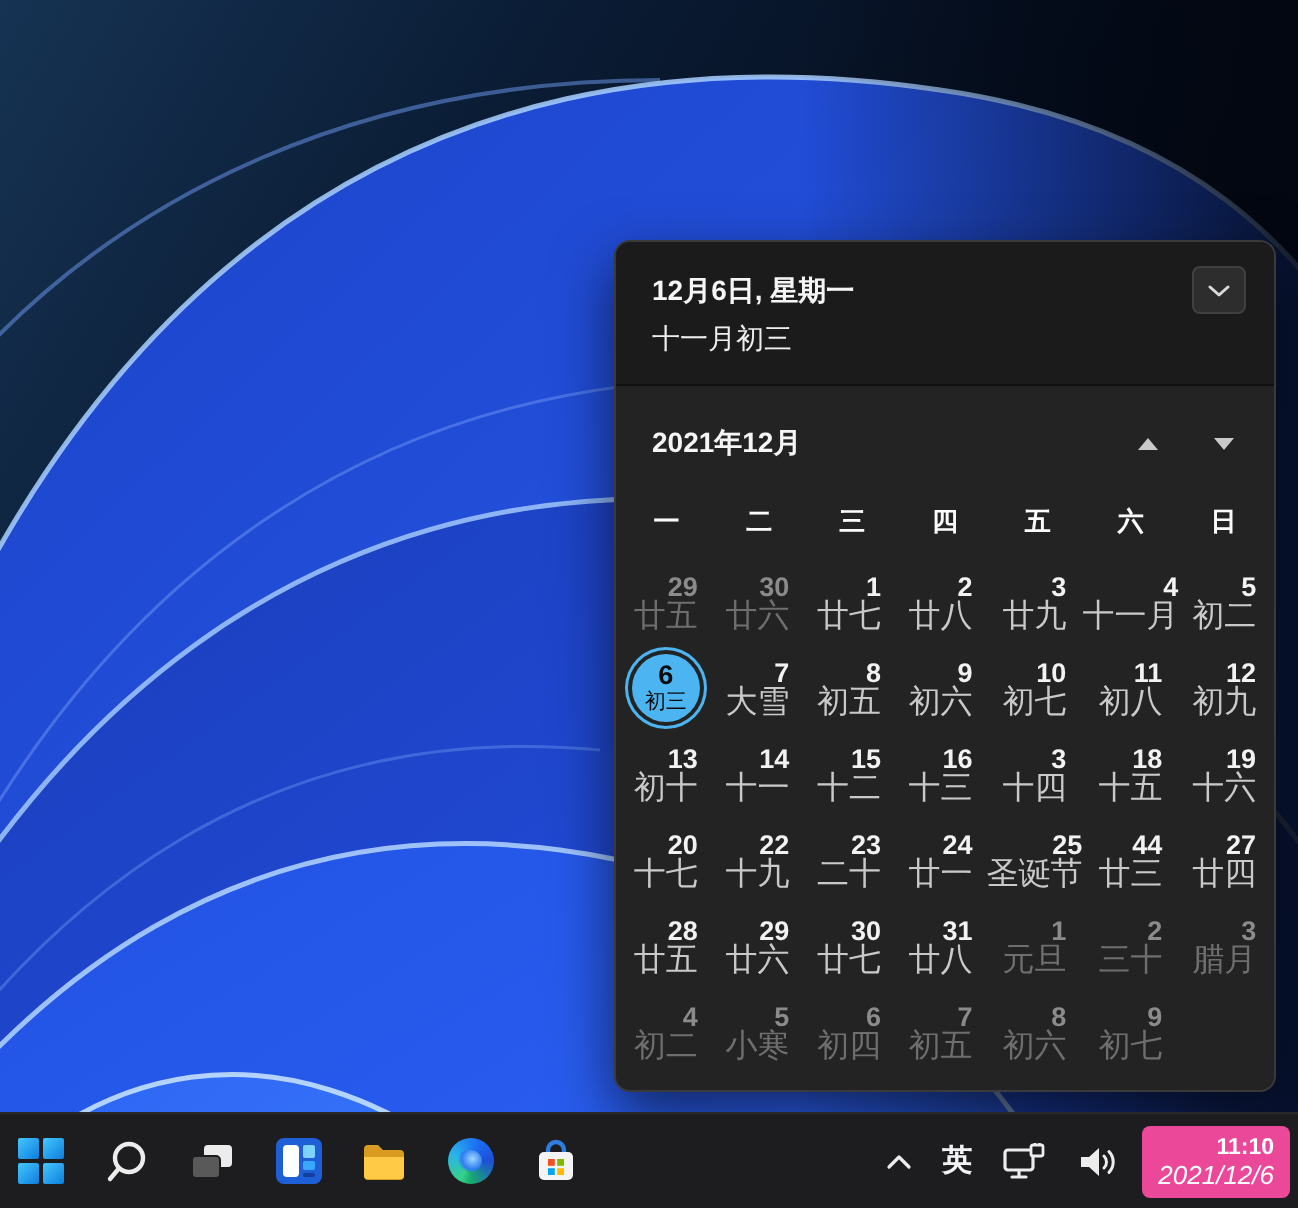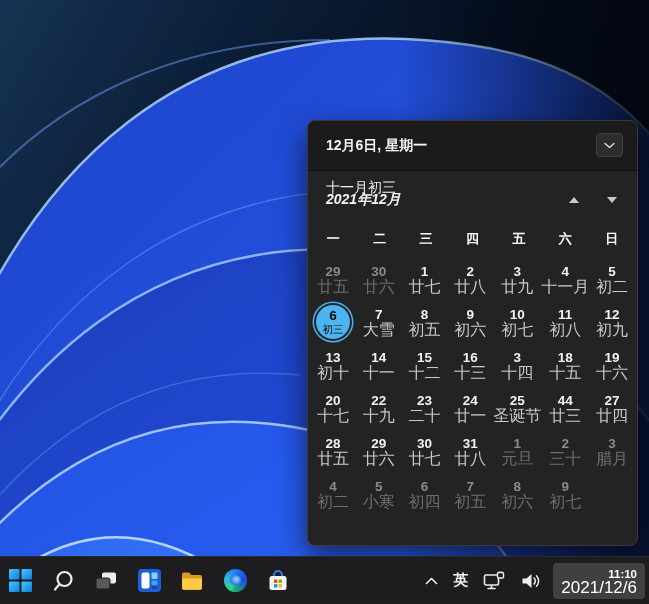--- a/index.html
+++ b/index.html
@@ -7,43 +7,43 @@
     font-family:"Liberation Sans","DejaVu Sans",sans-serif; }
   #stage { position:relative; width:649px; height:604px; overflow:hidden; }
 
   
   #wallpaper { position:absolute; inset:0; }
 
   
   .cal-panel { position:absolute; left:307px; top:120px; width:331px; height:426px;
     border-radius:8px; overflow:hidden; background:#232323;
     border:1px solid #3a3a3a; box-shadow:0 12px 30px rgba(0,0,0,.6); }
-  .cal-header { position:relative; background:#1b1b1b; height:50px; padding:13px 18px 0 18px;
+  .cal-header { position:relative; background:#1b1b1b; height:72px; padding:13px 18px 0 18px;
     border-bottom:1px solid #101010; }
   .cal-date-line { color:#f5f5f5; font-size:14px; font-weight:600; line-height:22px; }
-  .cal-lunar-line { color:#ededed; font-size:14px; line-height:22px; margin-top:20px; }
+  .cal-lunar-line { color:#ededed; font-size:14px; line-height:22px; margin-top:2px; }
   .cal-collapse { position:absolute; right:14px; top:12px; width:27px; height:24px;
     background:#2d2d2d; border:1px solid #404040; border-radius:4px;
     display:flex; align-items:center; justify-content:center; cursor:pointer; }
   .cal-body { padding:12px 2px 0 2px; }
-  .month-row { display:flex; align-items:center; height:34px; padding:0 8px 0 16px; margin-bottom:8px;font-style:italic; }
+  .month-row { display:flex; align-items:center; height:34px; padding:0 8px 0 16px; margin-bottom:8px; }
   .month-label { color:#f5f5f5; font-size:14px; font-weight:600; flex:1; }
   .nav-btn { width:30px; height:30px; display:flex; align-items:center; justify-content:center;
     border-radius:4px; cursor:pointer; }
   .nav-btn + .nav-btn { margin-left:8px; }
   .tri-up { width:0; height:0; border-left:5px solid transparent; border-right:5px solid transparent;
     border-bottom:6px solid #c9c9c9; }
   .tri-down { width:0; height:0; border-left:5px solid transparent; border-right:5px solid transparent;
     border-top:6px solid #c9c9c9; }
   .weekday-row { display:grid; grid-template-columns:repeat(7,1fr); height:28px; margin-bottom:4px; }
   .wd { display:flex; align-items:center; justify-content:center; color:#fafafa;
     font-size:13px; font-weight:700; }
   .day-grid { display:grid; grid-template-columns:repeat(7,1fr); grid-auto-rows:43px; }
   .cell { display:flex; align-items:center; justify-content:center; cursor:pointer; }
-  .cellinner { text-align:center; }
+  .cellinner { text-align:right; }
   .num { font-size:13.5px; font-weight:600; color:#f2f2f2; line-height:16px; }
   .lunar { font-size:16px; color:#c9c9c9; line-height:14px; white-space:nowrap; }
   .dim .num { color:#8b8b8b; }
   .dim .lunar { color:#6e6e6e; }
   .sel .cellinner { width:34px; height:34px; border-radius:50%; background:#4cb4f0;
     display:flex; flex-direction:column; align-items:center; justify-content:center;
     box-shadow:0 0 0 2px #232323, 0 0 0 3.5px #4cb4f0; }
   .sel .num { color:#0a0a0a; line-height:14px; }
   .sel .lunar { color:#0a0a0a; line-height:12px; font-size:10.5px; }
 
@@ -51,23 +51,23 @@
   .taskbar { position:absolute; left:0; bottom:0; width:649px; height:48px;
     background:#1d1d20; border-top:1px solid rgba(255,255,255,.05);
     display:flex; align-items:center; justify-content:space-between; }
   .tb-apps { display:flex; align-items:center; gap:5px; padding-left:1px; }
   .tb-btn { width:38px; height:44px; border-radius:4px; display:flex;
     align-items:center; justify-content:center; cursor:pointer; }
   .tray { display:flex; align-items:center; gap:9px; padding-right:4px; }
   .tray-btn { display:flex; align-items:center; justify-content:center;
     height:40px; border-radius:4px; cursor:pointer; padding:0 3px; }
   .ime { color:#f2f2f2; font-size:15px; font-weight:600; }
-  .clock { background:#404040; border-radius:4px; padding:4px 8px; text-align:right; cursor:pointer; }
+  .clock { background:#ec4899; border-radius:4px; padding:4px 8px; text-align:right; cursor:pointer; }
   .clock .t { color:#fff; font-size:11.5px; line-height:14px; font-weight:600; }
-  .clock .d { color:#fff; font-size:17px; line-height:14px; }
+  .clock .d { color:#fff; font-size:13px; line-height:14px;font-style:italic; }
 
   
   .edge-swirl { width:23px; height:23px; border-radius:50%;
     background:conic-gradient(from 210deg, #35d28a, #2bb3e8 80deg, #1b6ef3 170deg, #1d4ed8 240deg, #19ab6e 330deg, #35d28a 360deg);
     position:relative; }
   .edge-swirl::after { content:""; position:absolute; left:5px; top:6px; width:12px; height:11px;
     border-radius:50% 60% 60% 50%; background:radial-gradient(circle at 60% 40%, #9ed8ff 0%, #2e7bf0 55%, rgba(29,78,216,0) 75%); }
 </style>
 </head>
 <body>

